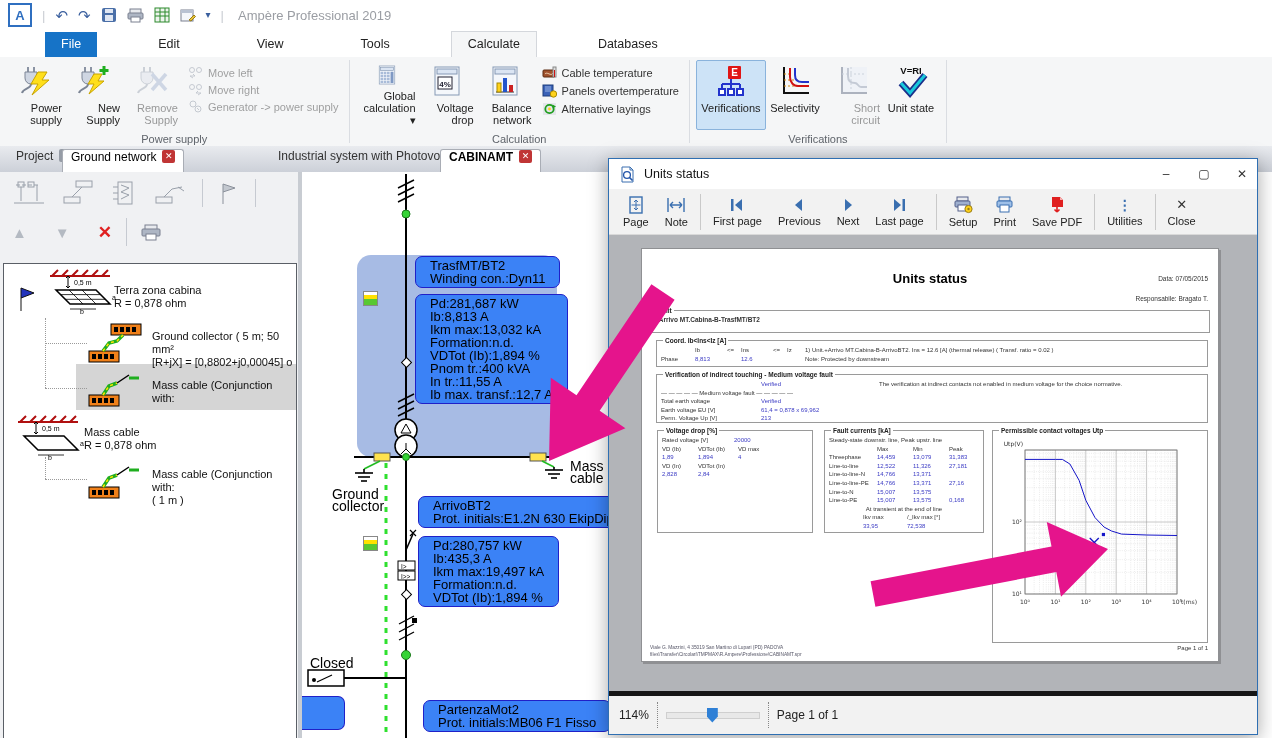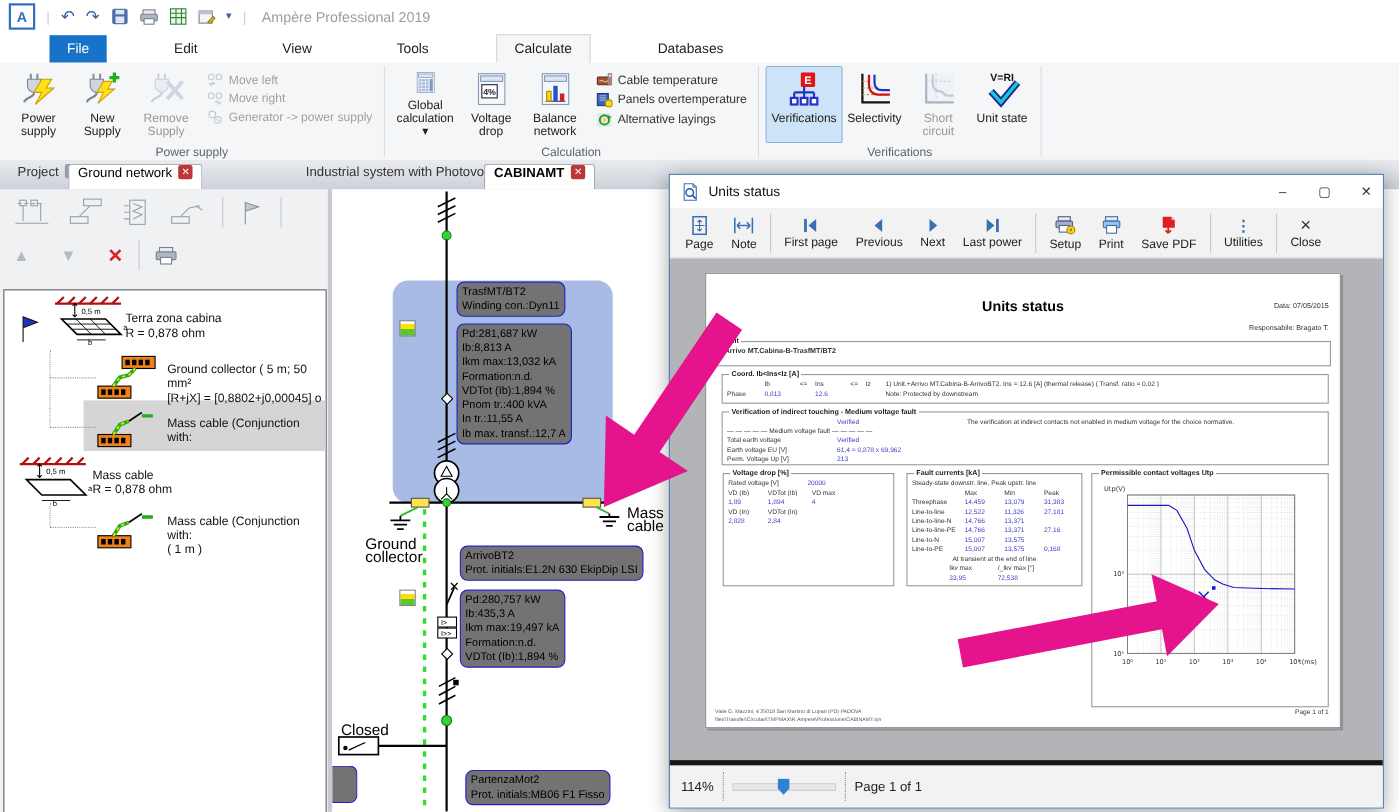--- a/index.html
+++ b/index.html
@@ -20,21 +20,21 @@
   .mtab.active{background:#f5f6f7;border:1px solid #d4d7dc;border-bottom:none;}
   
   #ribbon{position:absolute;left:0;top:57px;width:1272px;height:89px;background:#f5f6f7;
     border-bottom:1px solid #cfd4da;display:flex;}
   .rgroup{position:relative;display:flex;padding:3px 6px 16px 6px;}
   .glabel{position:absolute;bottom:1px;left:0;right:0;text-align:center;font-size:11px;color:#5f646b;}
   .rsep{width:1px;background:#dadde2;margin:3px 0;}
   .bigbtn{width:54px;display:flex;flex-direction:column;align-items:center;justify-content:flex-start;
     font-size:11px;line-height:12px;text-align:center;color:#222;padding:3px 1px;border:1px solid transparent;border-radius:2px;}
   .bigbtn.sel{background:#cde3f7;border:1px solid #8ab3dc;}
-  .bigbtn .bl{margin-top:4px;}
+  .bigbtn .bl{margin-top:4px;text-align:right;}
   .smallcol{display:flex;flex-direction:column;gap:4px;padding:6px 4px 0 8px;}
   .smallbtn{display:flex;align-items:center;gap:5px;font-size:11px;color:#333;white-space:nowrap;}
   .disabled{opacity:.45;}
   
   #tabbar{position:absolute;left:0;top:146px;width:1272px;height:26px;
     background:linear-gradient(#e9ebef,#ccd0d8);border-bottom:1px solid #b6bac2;}
   .dtab{position:absolute;top:3px;height:23px;display:flex;gap:6px;
     padding:0 8px;font-size:12px;color:#333;box-sizing:border-box;}
   .dtab.active{background:#fff;border:1px solid #a9adb5;border-bottom:none;border-radius:3px 3px 0 0;color:#000;}
   .tclose{width:13px;height:13px;border-radius:2px;background:#969ca6;color:#fff;font-size:9px;
@@ -47,22 +47,22 @@
   #treebox{position:absolute;left:3px;top:80px;width:292px;height:483px;background:#fff;border:1px solid #5a5f66;overflow:hidden;margin-top:11px;}
   .titem{position:absolute;font-size:11px;color:#111;line-height:13px;}
   .thl{position:absolute;background:#d5d5d5;}
   .dotv{position:absolute;border-left:1px dotted #9a9a9a;width:0;}
   .doth{position:absolute;border-top:1px dotted #9a9a9a;height:0;}
   .delx{color:#e02020;font-size:17px;font-weight:bold;line-height:1;}
   .arr{font-size:15px;color:#b4bac2;line-height:1;}
   
   #canvas{position:absolute;left:302px;top:172px;width:970px;height:566px;background:#fff;overflow:hidden;}
   #splitter{position:absolute;left:298px;top:172px;width:4px;height:566px;background:#c8ccd2;}
-  .lbox{position:absolute;background:#737373;border:1.5px solid #2020c8;border-radius:7px;
-    padding:2px 4px;font-size:10px;line-height:13px;color:#000;white-space:nowrap;}
+  .lbox{position:absolute;background:#3b82f6;border:1.5px solid #2020c8;border-radius:7px;
+    padding:2px 14px;font-size:13px;line-height:13px;color:#000;white-space:nowrap;}
   .slab{position:absolute;font-size:14px;line-height:12px;color:#000;}
   
   #dialog{position:absolute;left:608px;top:158px;width:650px;height:577px;background:#fff;
     border:1px solid #2f6fb2;box-shadow:0 4px 18px rgba(0,0,0,.35);z-index:10;box-sizing:border-box;}
   #dtitle{position:absolute;left:0;top:0;width:100%;height:30px;display:flex;align-items:center;
     padding-left:10px;box-sizing:border-box;font-size:12.5px;color:#111;gap:8px;background:#fff;}
   .wbtn{width:30px;height:24px;display:flex;align-items:center;justify-content:center;font-size:12px;color:#333;}
   #dtoolbar{position:absolute;left:0;top:30px;width:100%;height:46px;background:#f2f2f2;
     border-bottom:1px solid #d9d9d9;display:flex;align-items:center;padding:0 6px;box-sizing:border-box;}
   .tbtn{display:flex;flex-direction:column;align-items:center;justify-content:center;gap:2px;
@@ -651,21 +651,21 @@
       <svg width="16" height="16">
           <polygon points="5,2 5,14 12,8" fill="#3a6fb0"></polygon>
         </svg>
       <span>Next</span>
     </div>
     <div class="tbtn">
       <svg width="16" height="16">
           <polygon points="3,2 3,14 10,8" fill="#3a6fb0"></polygon>
           <rect x="11.5" y="2" width="2.5" height="12" fill="#3a6fb0"></rect>
         </svg>
-      <span>Last power</span>
+      <span>Last page</span>
     </div>
     <div class="tsep"></div>
     <div class="tbtn">
       <svg width="20" height="18">
           <rect x="4" y="1" width="11" height="4" fill="#e8eaee" stroke="#55608a"></rect>
           <rect x="2" y="5" width="15" height="6" rx="1" fill="#9fb0cf" stroke="#55608a"></rect>
           <rect x="5" y="9" width="9" height="6" fill="#fff" stroke="#55608a"></rect>
           <circle cx="15.5" cy="13" r="3.6" fill="#ffd21b" stroke="#9a7d14"></circle>
           <circle cx="15.5" cy="13" r="1.2" fill="#9a7d14"></circle>
         </svg>

